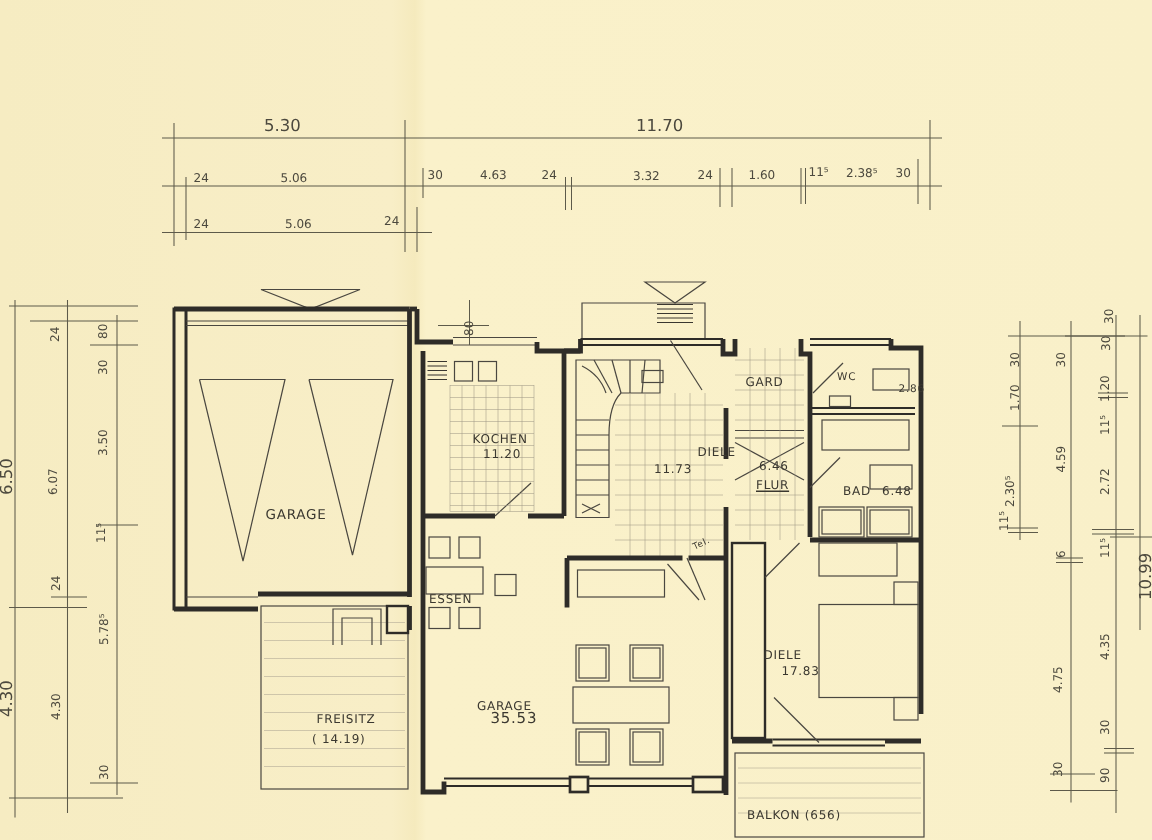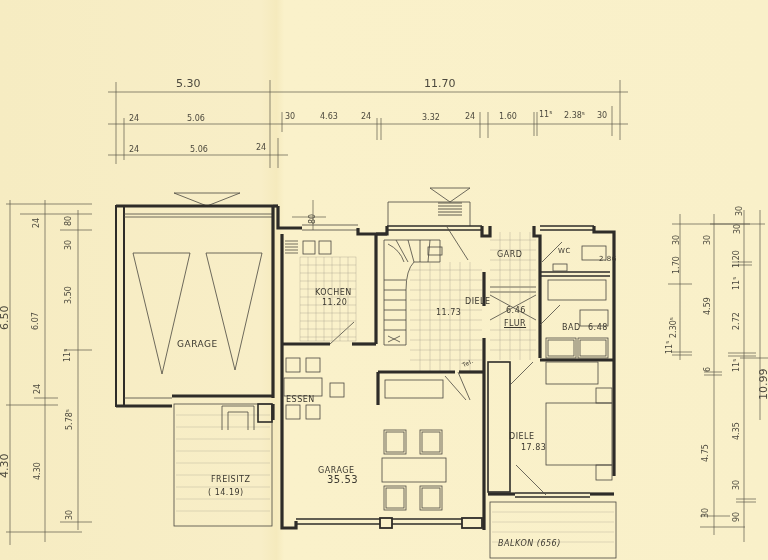--- a/index.html
+++ b/index.html
@@ -403,16 +403,16 @@
 
   <span class="lbl" style="left:327px;top:432px;font-size:10px;margin-top:43px;">35.53</span>
   <span class="lbl" style="left:318px;top:467px;font-size:8px;">GARAGE</span>
 
   <span class="lbl" style="left:509px;top:433px;font-size:8px;">DIELE</span>
   <span class="lbl" style="left:521px;top:444px;font-size:8px;">17.83</span>
 
   <span class="lbl" style="left:211px;top:476px;font-size:8px;">FREISITZ</span>
   <span class="lbl" style="left:208px;top:489px;font-size:8px;">( 14.19)</span>
 
-  <span class="lbl" style="left:498px;top:540px;font-size:8px;font-style:italic;">BALKON (656)</span>
+  <span class="lbl" style="left:498px;top:540px;font-size:8px;">BALKON (656)</span>
 
   <span class="lbl" style="left:462px;top:360px;font-size:6px;transform:rotate(-25deg);">Tel.</span>
 </div>
 
 </body></html>

